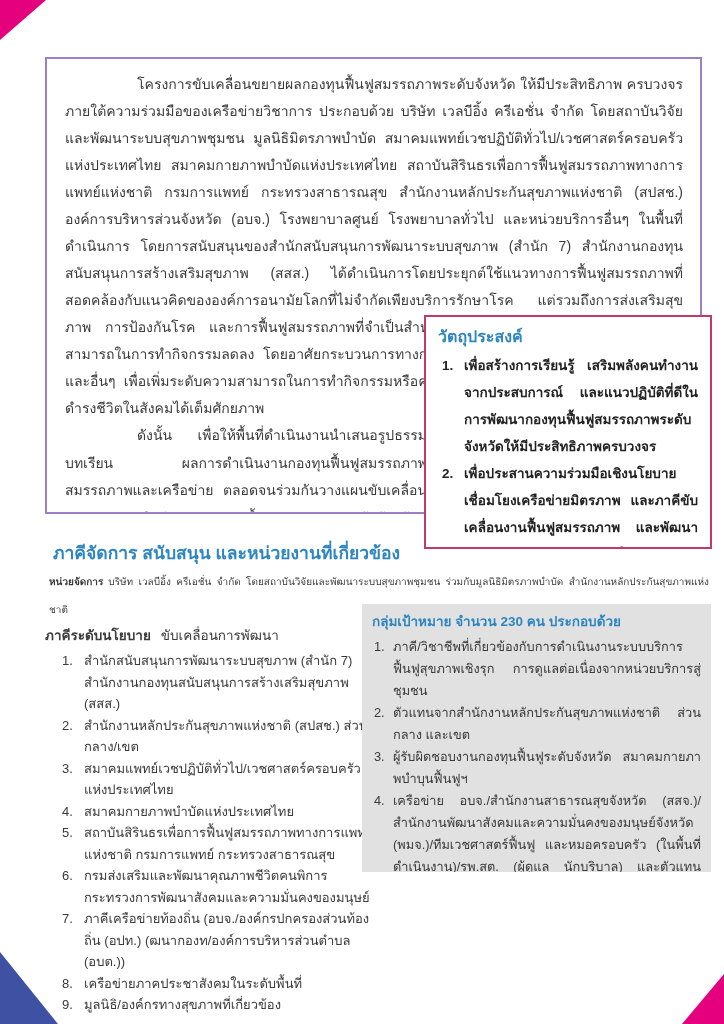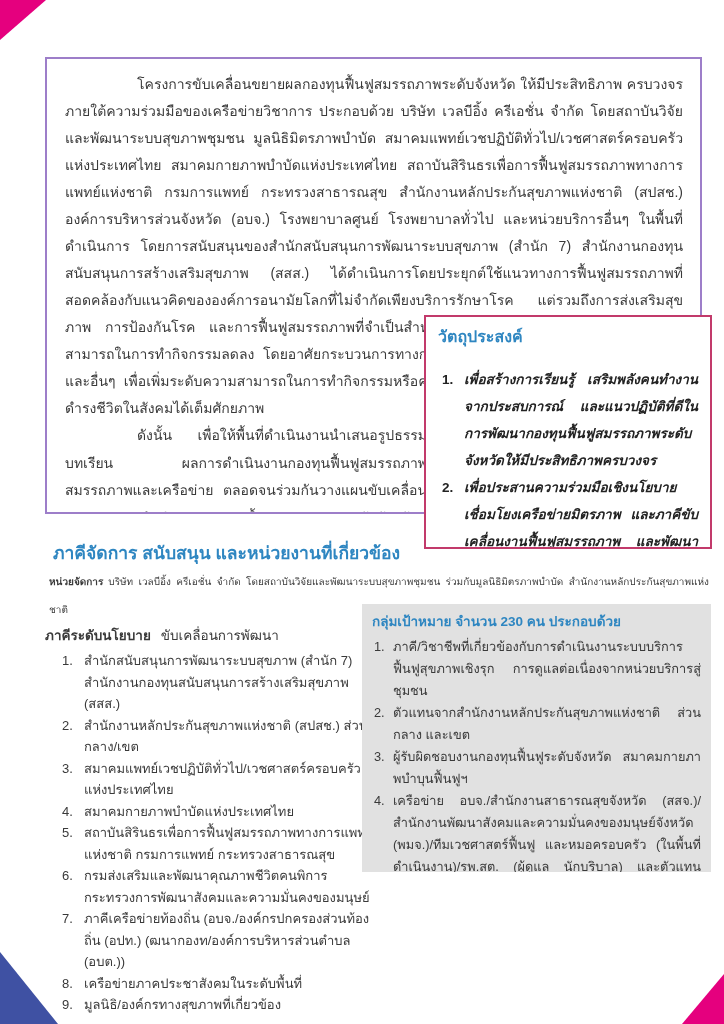--- a/index.html
+++ b/index.html
@@ -27,23 +27,23 @@
     position:absolute;left:45px;top:57px;width:657px;height:457px;box-sizing:border-box;
     border:2px solid var(--intro-border-purple);padding:12px 17px 0 18px;overflow:hidden;background:#fff;
   }
   .p1{margin:0;font-size:14px;line-height:27px;text-align:justify;text-indent:72px;}
   .p2{margin:0;width:362px;font-size:14px;line-height:27.5px;text-align:justify;text-indent:72px;}
   
   .obj-box{
     position:absolute;left:424px;top:315px;width:288px;height:234px;box-sizing:border-box;
     background:#fff;border:2px solid var(--objectives-border-pink);padding:6px 12px;overflow:hidden;z-index:3;
   }
-  .obj-title{font-size:16px;font-weight:bold;color:var(--heading-blue);line-height:27px;margin-bottom:16px;}
+  .obj-title{font-size:16px;font-weight:bold;color:var(--heading-blue);line-height:27px;margin-bottom:2px;}
   .obj-list{font-size:13.5px;font-weight:bold;line-height:27px;color:#222;}
-  .obj-list .li .txt{text-align:justify;font-style:italic;}
+  .obj-list .li .txt{text-align:justify;}
   
   .li{display:flex;align-items:flex-start;}
   .li .num{flex:0 0 26px;box-sizing:border-box;padding-left:4px;}
   .li .txt{flex:1;}
   
   .section-heading{position:absolute;left:45px;top:531px;margin:8px;font-size:17.5px;font-weight:bold;color:var(--heading-blue);}
   .mgmt{position:absolute;left:45px;top:564px;width:660px;margin:4px;font-size:10px;line-height:28px;text-align:justify;}
   .mgmt .b{margin-right:5px;}
   .policy{position:absolute;left:45px;top:626px;margin:0;font-size:13.5px;line-height:20px;}
   .policy .b{margin-right:10px;}

